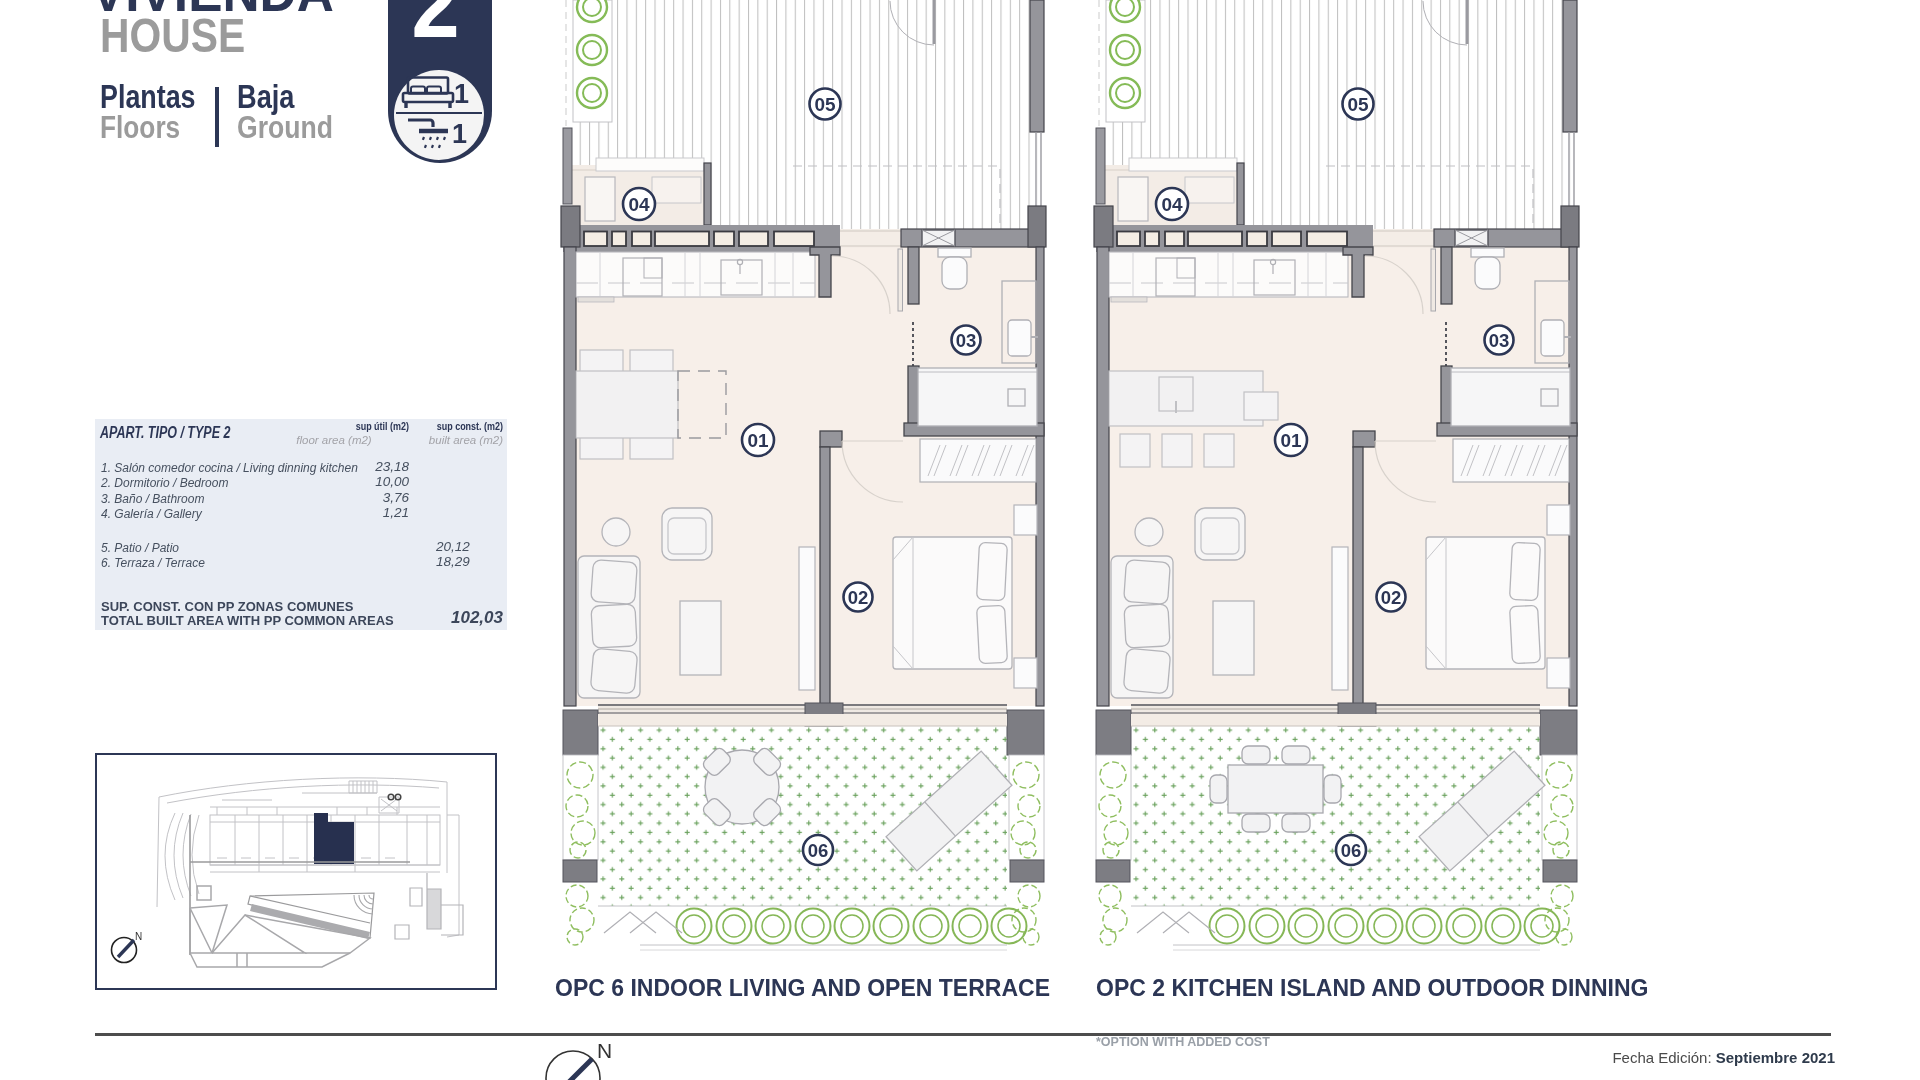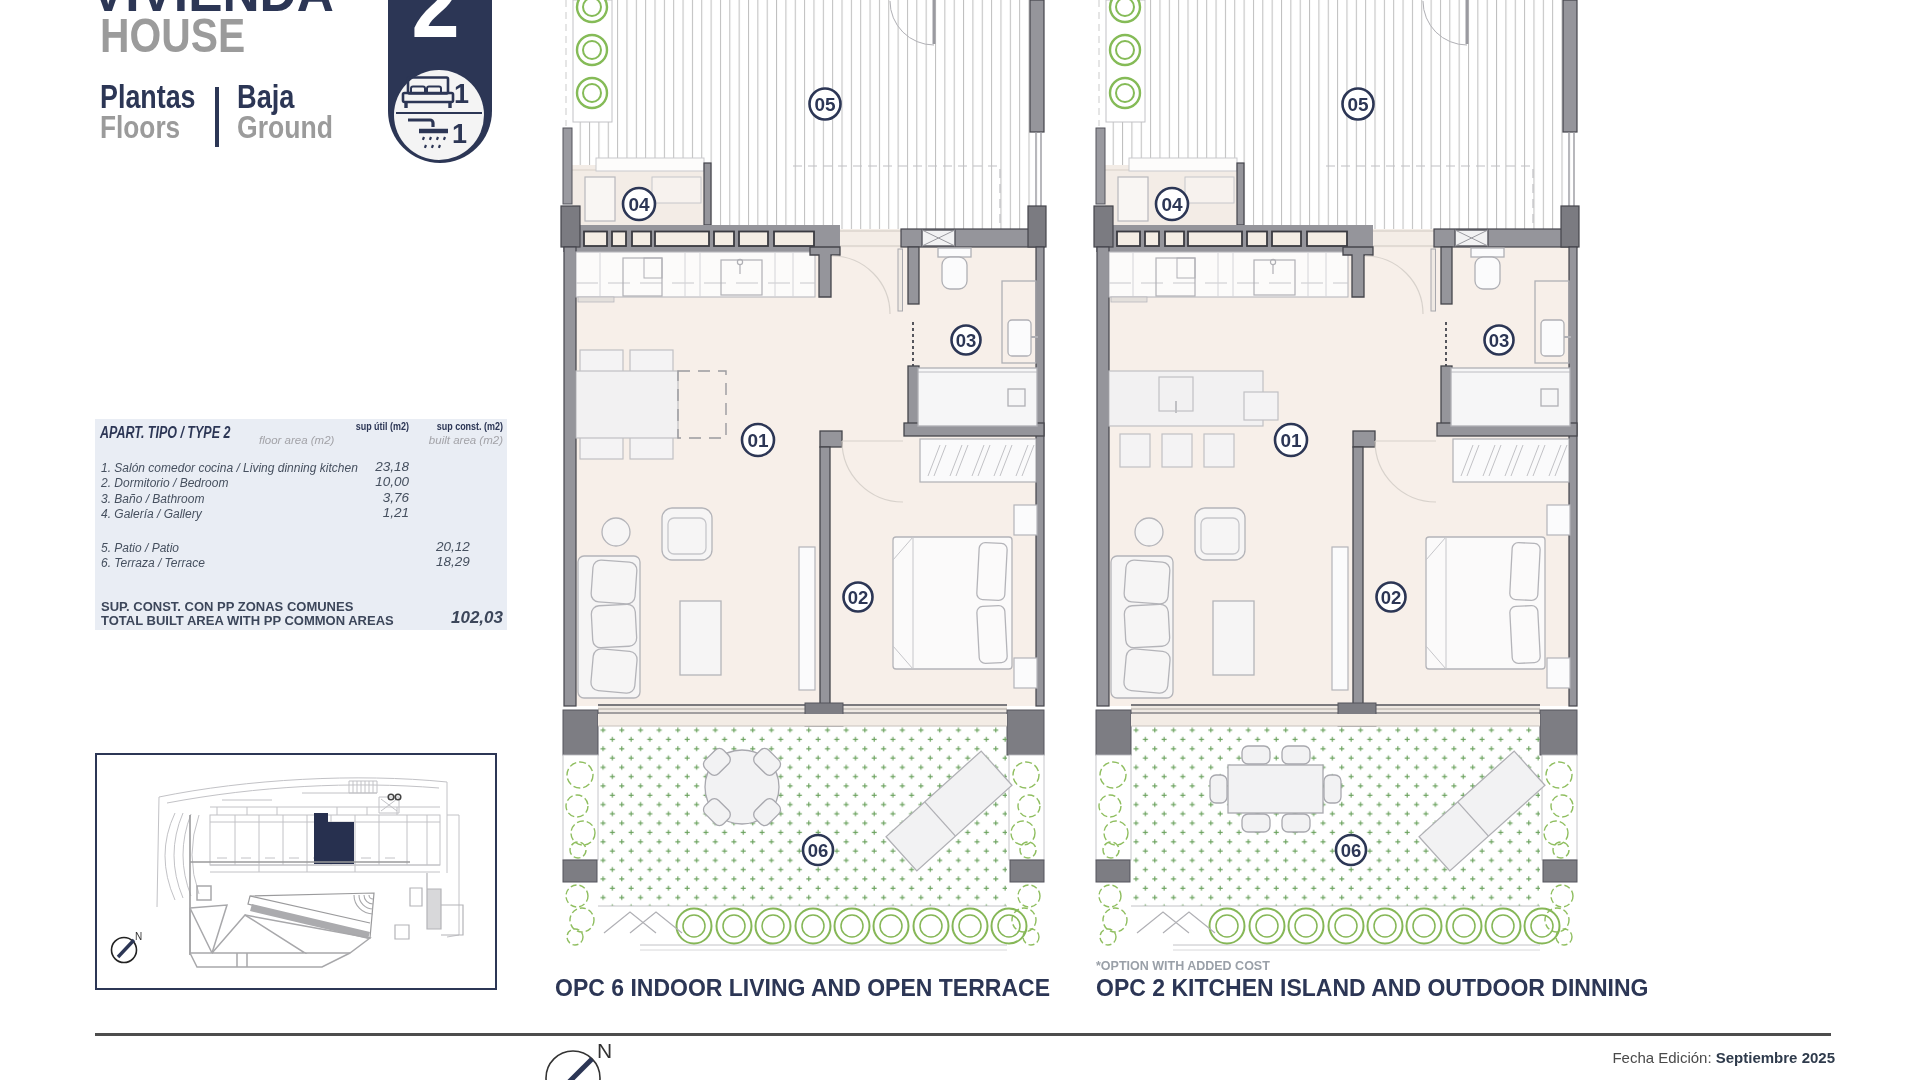--- a/index.html
+++ b/index.html
@@ -48,21 +48,21 @@
     <path d="M18 20 l-2 5 M25 20 l-2 5 M32 20 l-2 5 M20 28 l-2 5 M27 28 l-2 5 M34 28 l-2 5 M39 20 l-2 5" stroke-width="2.2" stroke-dasharray="3 2.4"></path>
   </g>
   <text x="46" y="26" font-size="27" font-weight="bold" fill="#2c3655">1</text>
 </svg>
 
 <div class="abs" style="left:95px;top:419px;width:412px;height:211px;background:#e9edf4;"></div>
 
 <div class="abs" style="left:100px;top:424px;font-size:16px;font-weight:bold;font-style:italic;color:#2c3655;transform:scaleX(0.78);transform-origin:0 0;">APART. TIPO / TYPE 2</div>
 
 <div class="abs" style="left:259px;top:420px;width:150px;text-align:right;font-size:11.5px;font-weight:bold;color:#2c3655;transform:scaleX(0.78);transform-origin:100% 0;">sup útil (m2)</div>
-<div class="abs" style="left:259px;top:434px;width:150px;text-align:left;font-size:11.5px;font-style:italic;color:#a3a3a8;">floor area (m2)</div>
+<div class="abs" style="left:259px;top:434px;width:150px;text-align:center;font-size:11.5px;font-style:italic;color:#a3a3a8;">floor area (m2)</div>
 
 <div class="abs" style="left:353px;top:420px;width:150px;text-align:right;font-size:11.5px;font-weight:bold;color:#2c3655;transform:scaleX(0.78);transform-origin:100% 0;">sup const. (m2)</div>
 <div class="abs" style="left:353px;top:434px;width:150px;text-align:right;font-size:11.5px;font-style:italic;color:#a3a3a8;">built area (m2)</div>
 
 <div class="abs" style="left:101px;top:461px;font-size:12px;font-style:italic;color:#46505f;line-height:15.4px;">
   1. Salón comedor cocina / Living dinning kitchen<br>
   2. Dormitorio / Bedroom<br>
   3. Baño / Bathroom<br>
   4. Galería / Gallery
 </div>
@@ -496,25 +496,25 @@
   <rect x="1282" y="814" width="28" height="18" rx="6"></rect>
   <rect x="1210" y="775" width="17" height="28" rx="6"></rect>
   <rect x="1324" y="775" width="17" height="28" rx="6"></rect>
 </g>
 </svg>
 
 <div class="abs" style="left:555px;top:975px;font-size:23px;font-weight:bold;color:#2c3655;">OPC 6 INDOOR LIVING AND OPEN TERRACE</div>
 
 <div class="abs" style="left:1096px;top:975px;font-size:23px;font-weight:bold;color:#2c3655;text-align:right;">OPC 2 KITCHEN ISLAND AND OUTDOOR DINNING</div>
 
-<div class="abs" style="left:1096px;top:959px;font-size:12.5px;font-weight:bold;color:#9aa0a8;">*OPTION WITH ADDED COST</div>
+<div class="abs" style="left:1096px;top:1035px;font-size:12.5px;font-weight:bold;color:#9aa0a8;">*OPTION WITH ADDED COST</div>
 
 <div class="abs" style="left:95px;top:1033px;width:1736px;height:3px;background:#4d4d4d;"></div>
 
 <div class="abs" style="left:95px;top:1049px;font-size:15px;font-weight:bold;color:#ec4899;margin-top:47px;">Escala gráfica</div>
 
 <svg class="abs" style="left:535px;top:1040px;" width="90" height="40" viewBox="0 0 90 40">
   <circle cx="38" cy="38" r="27" fill="none" stroke="#333" stroke-width="1.6"></circle>
   <path d="M25 51 L57 19" stroke="#2c3655" stroke-width="5"></path>
   <text x="62" y="18" font-size="21" fill="#333">N</text>
 </svg>
 
-<div class="abs" style="left:1435px;top:1049px;width:400px;text-align:right;font-size:15px;color:#4a4a4a;">Fecha Edición: <b style="color:#2f3b4c;">Septiembre 2025</b></div>
+<div class="abs" style="left:1435px;top:1049px;width:400px;text-align:right;font-size:15px;color:#4a4a4a;">Fecha Edición: <b style="color:#2f3b4c;">Septiembre 2021</b></div>
 
 </body></html>

